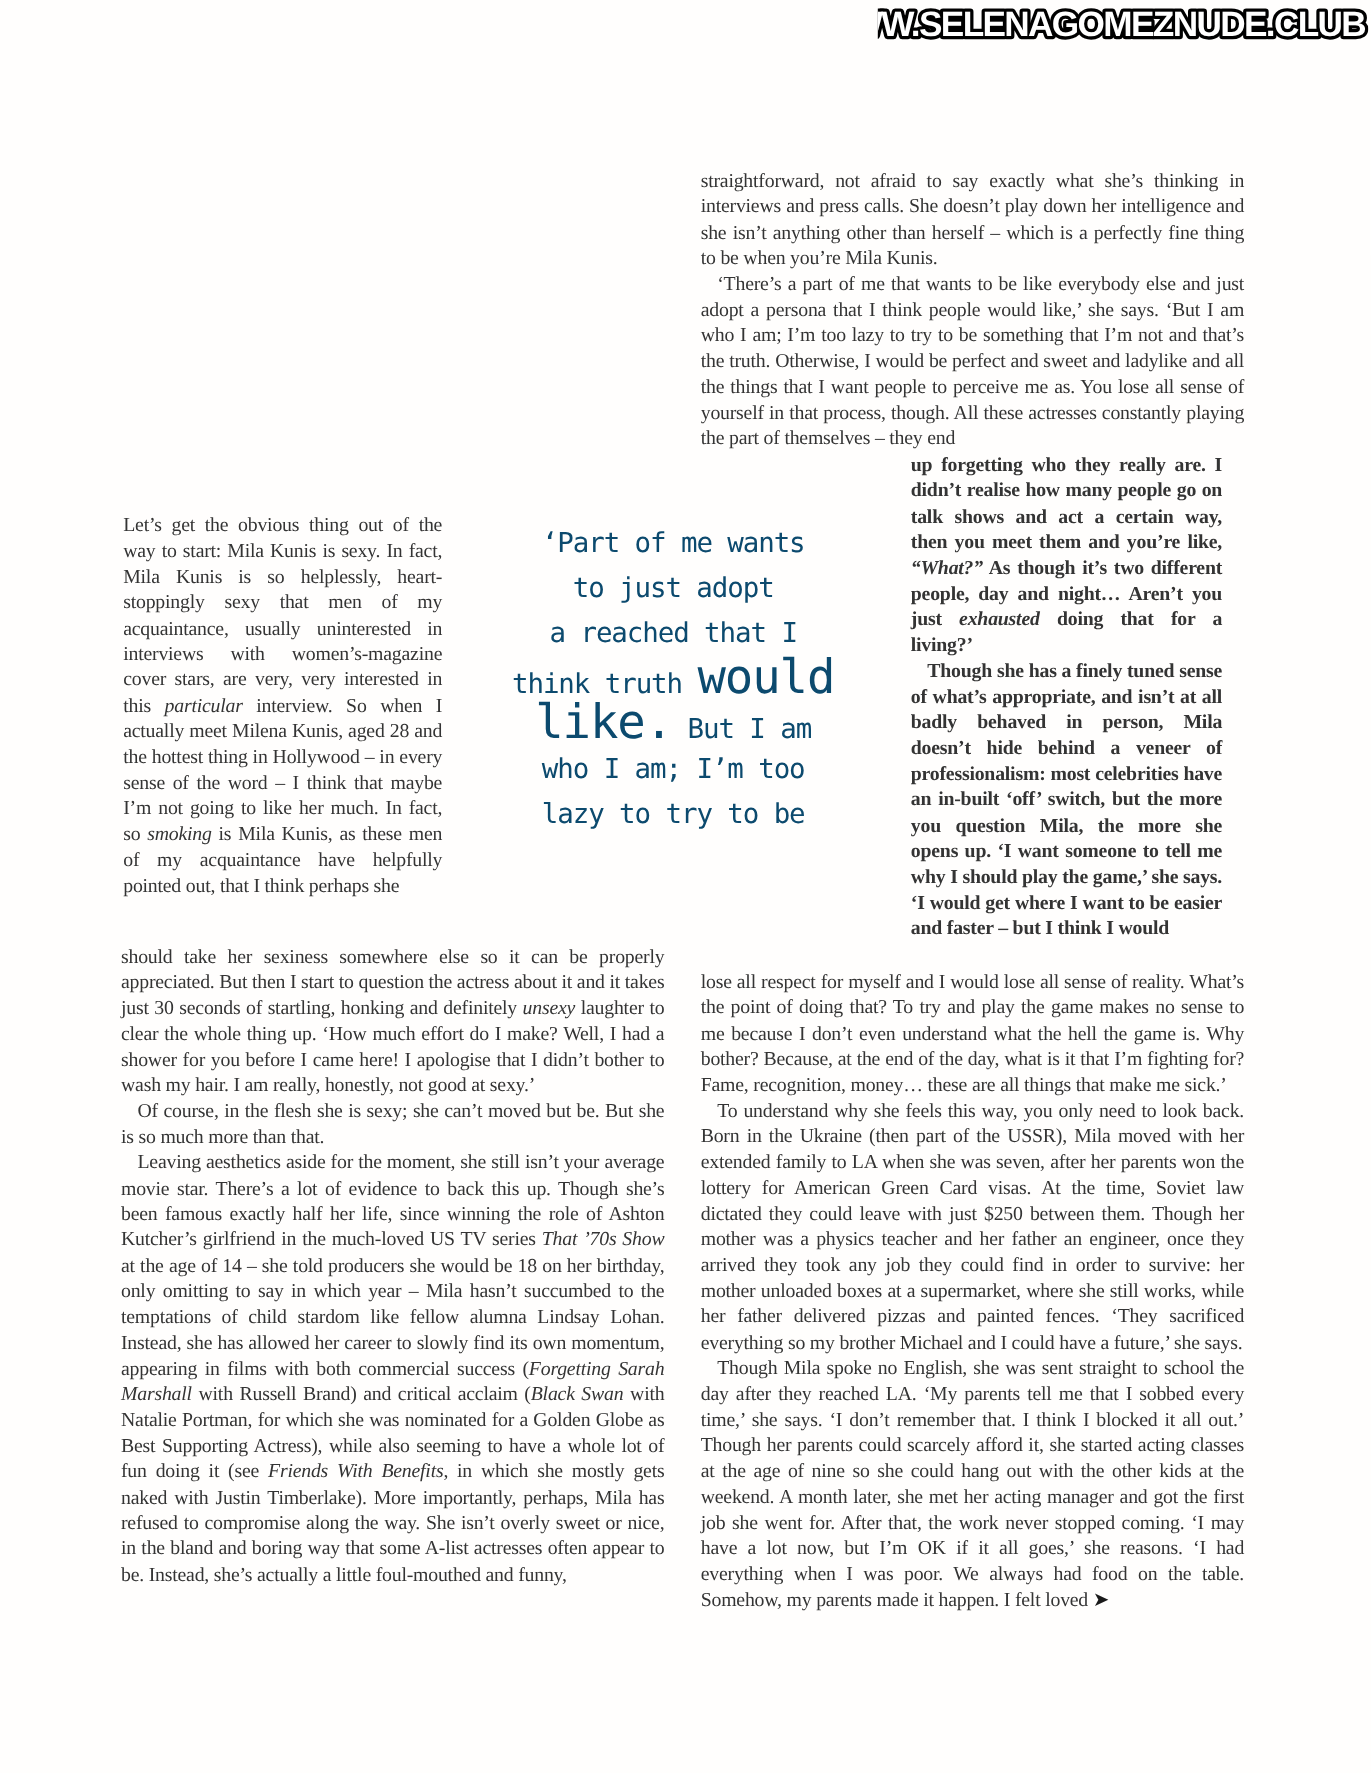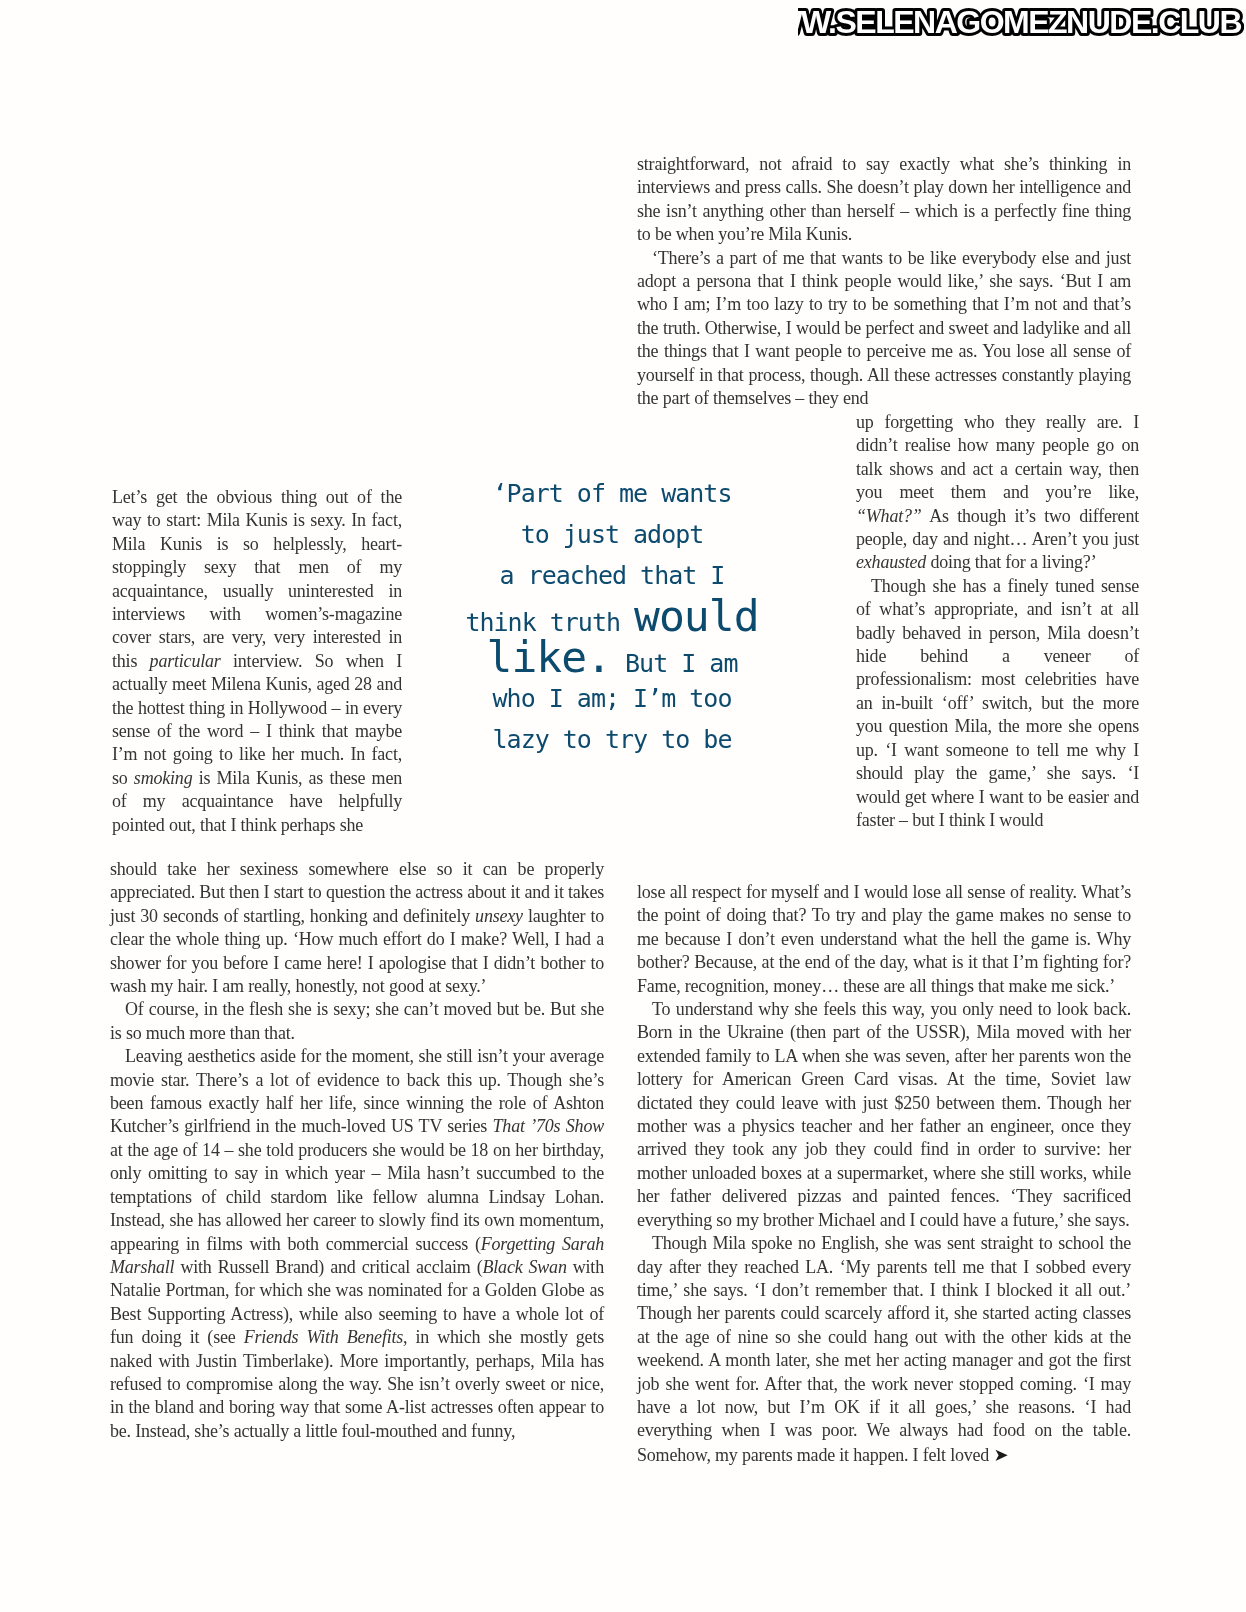--- a/index.html
+++ b/index.html
@@ -39,24 +39,24 @@
   .textblock p {
     margin: 0;
     padding: 0;
   }
   .textblock p + p {
     text-indent: 15px;
   }
   .textblock i {
     font-style: italic;
   }
-  #left-col      { left: 112px; top: 486px; width: 290px; }
+  #left-col      { left: 112px; top: 466px; width: 290px; }
   #left-full     { left: 110px; top: 844px; width: 494px; margin-top: 14px; }
   #right-top     { left: 637px; top: 153px; width: 494px; font-family: Liberation Serif, serif; }
-  #right-narrow  { left: 856px; top: 411px; width: 283px; }
+  #right-narrow  { left: 828px; top: 411px; width: 283px; font-weight: bold; }
   #right-bottom  { left: 637px; top: 881px; width: 494px; }
 
   .pull-quote {
     position: absolute;
     left: 418px;
     top: 473px;
     width: 388px;
     text-align: center;
     font-family: "DejaVu Sans Mono", monospace;
     font-size: 25px;

